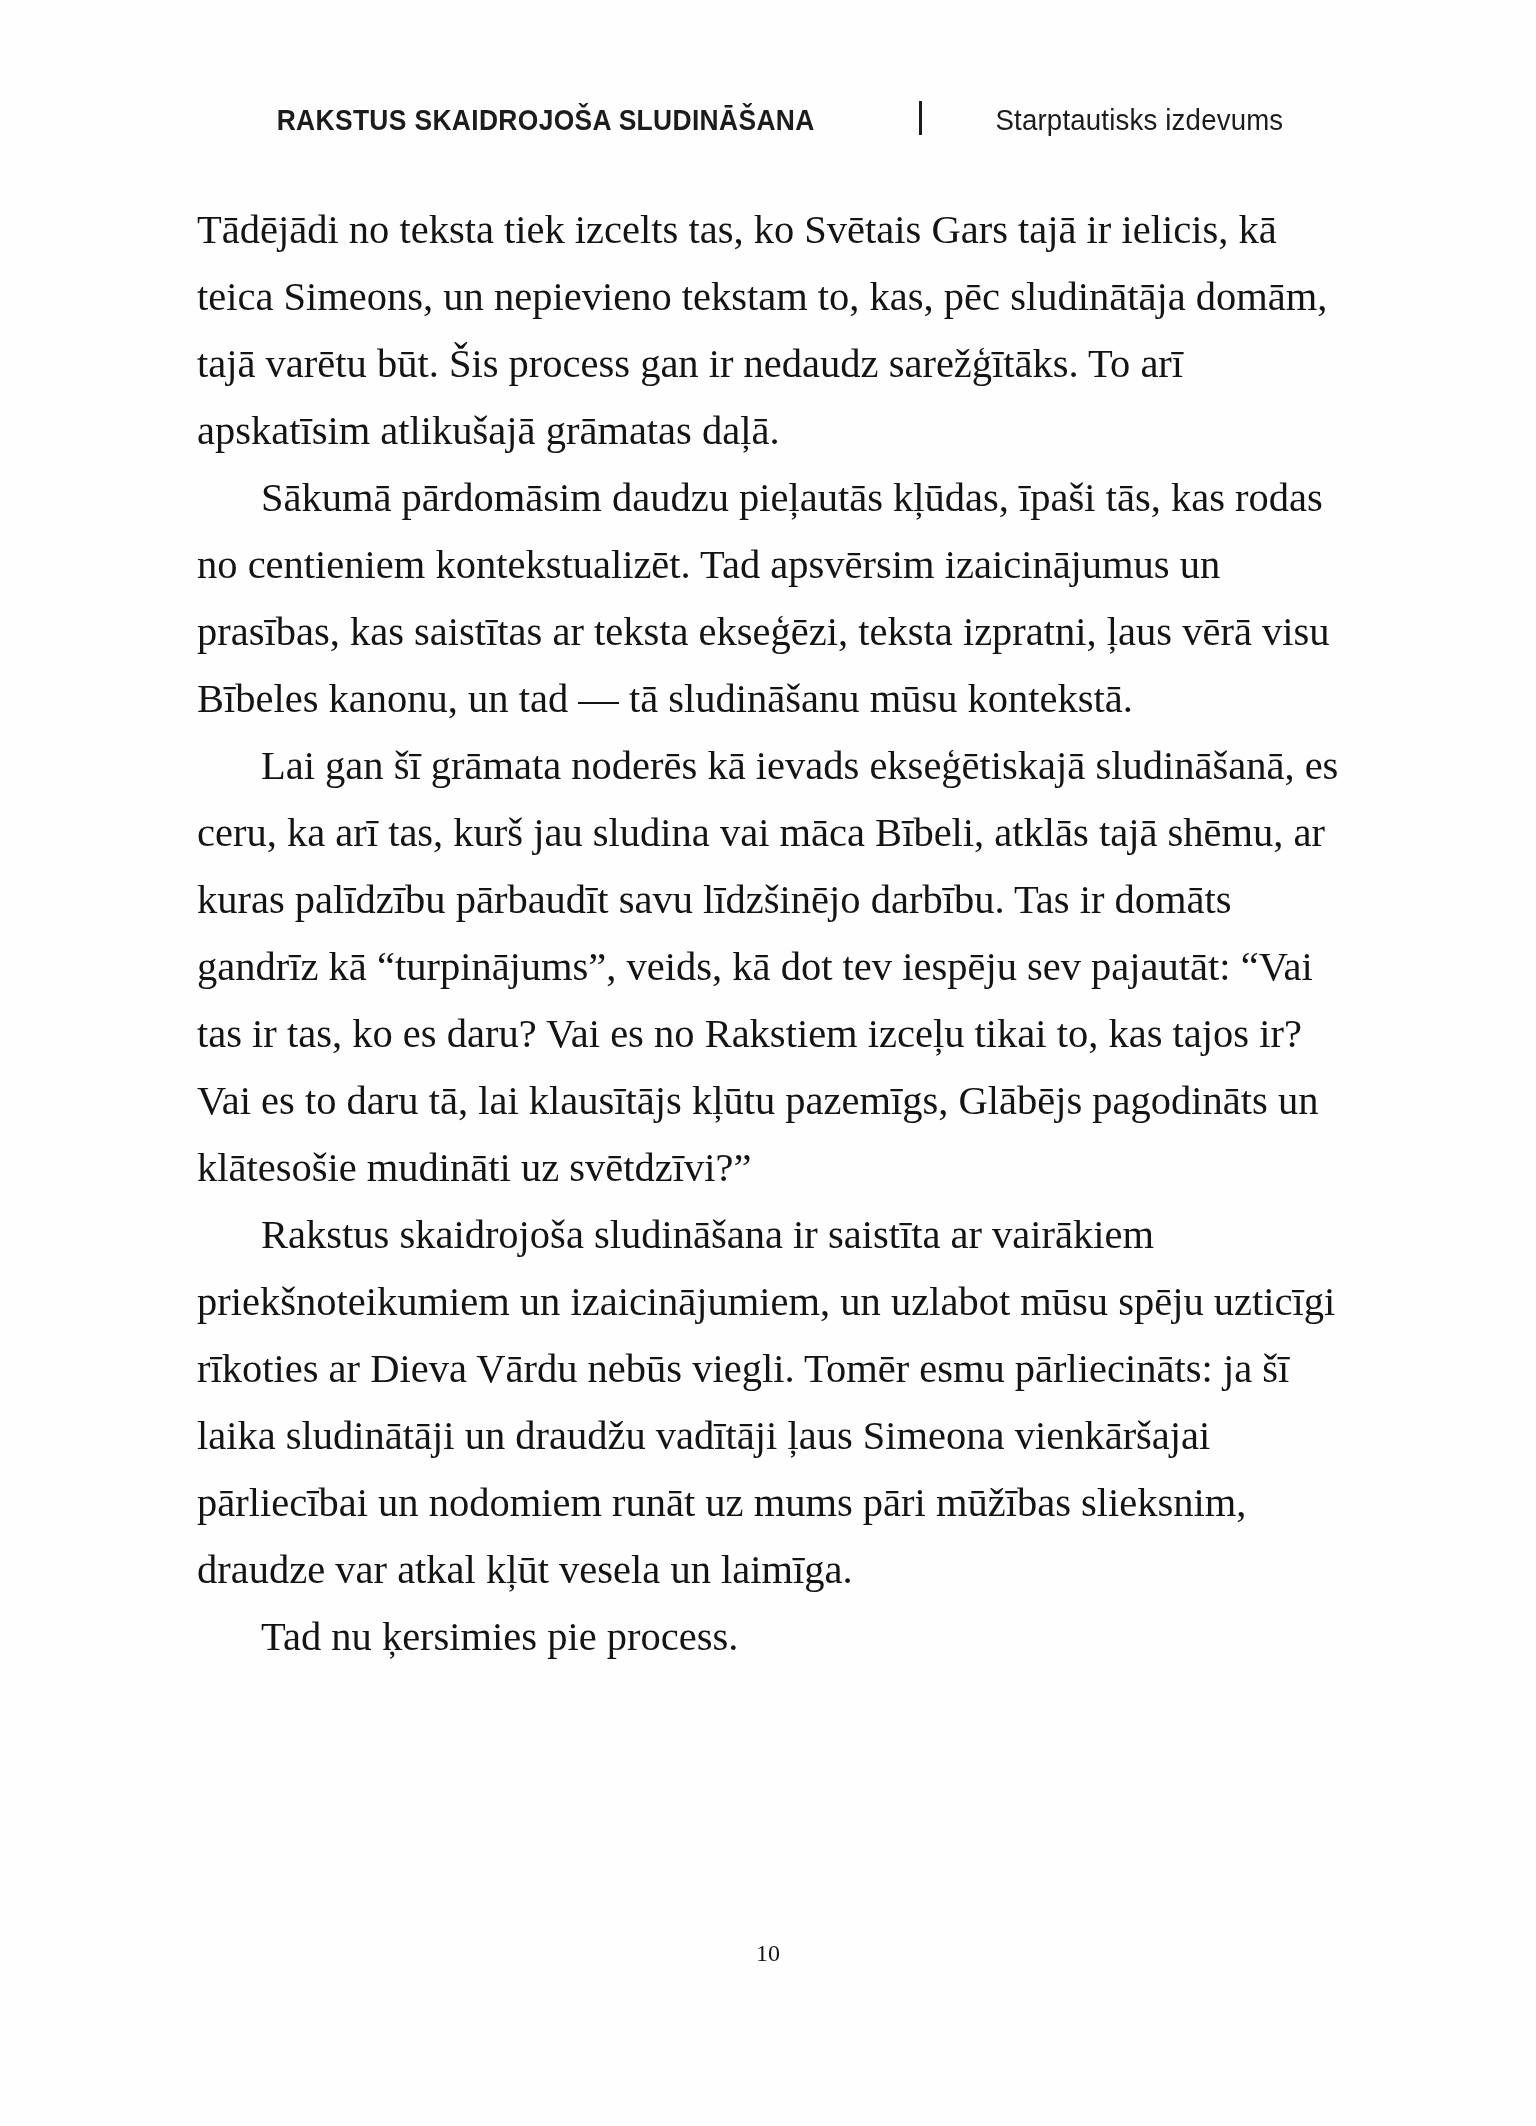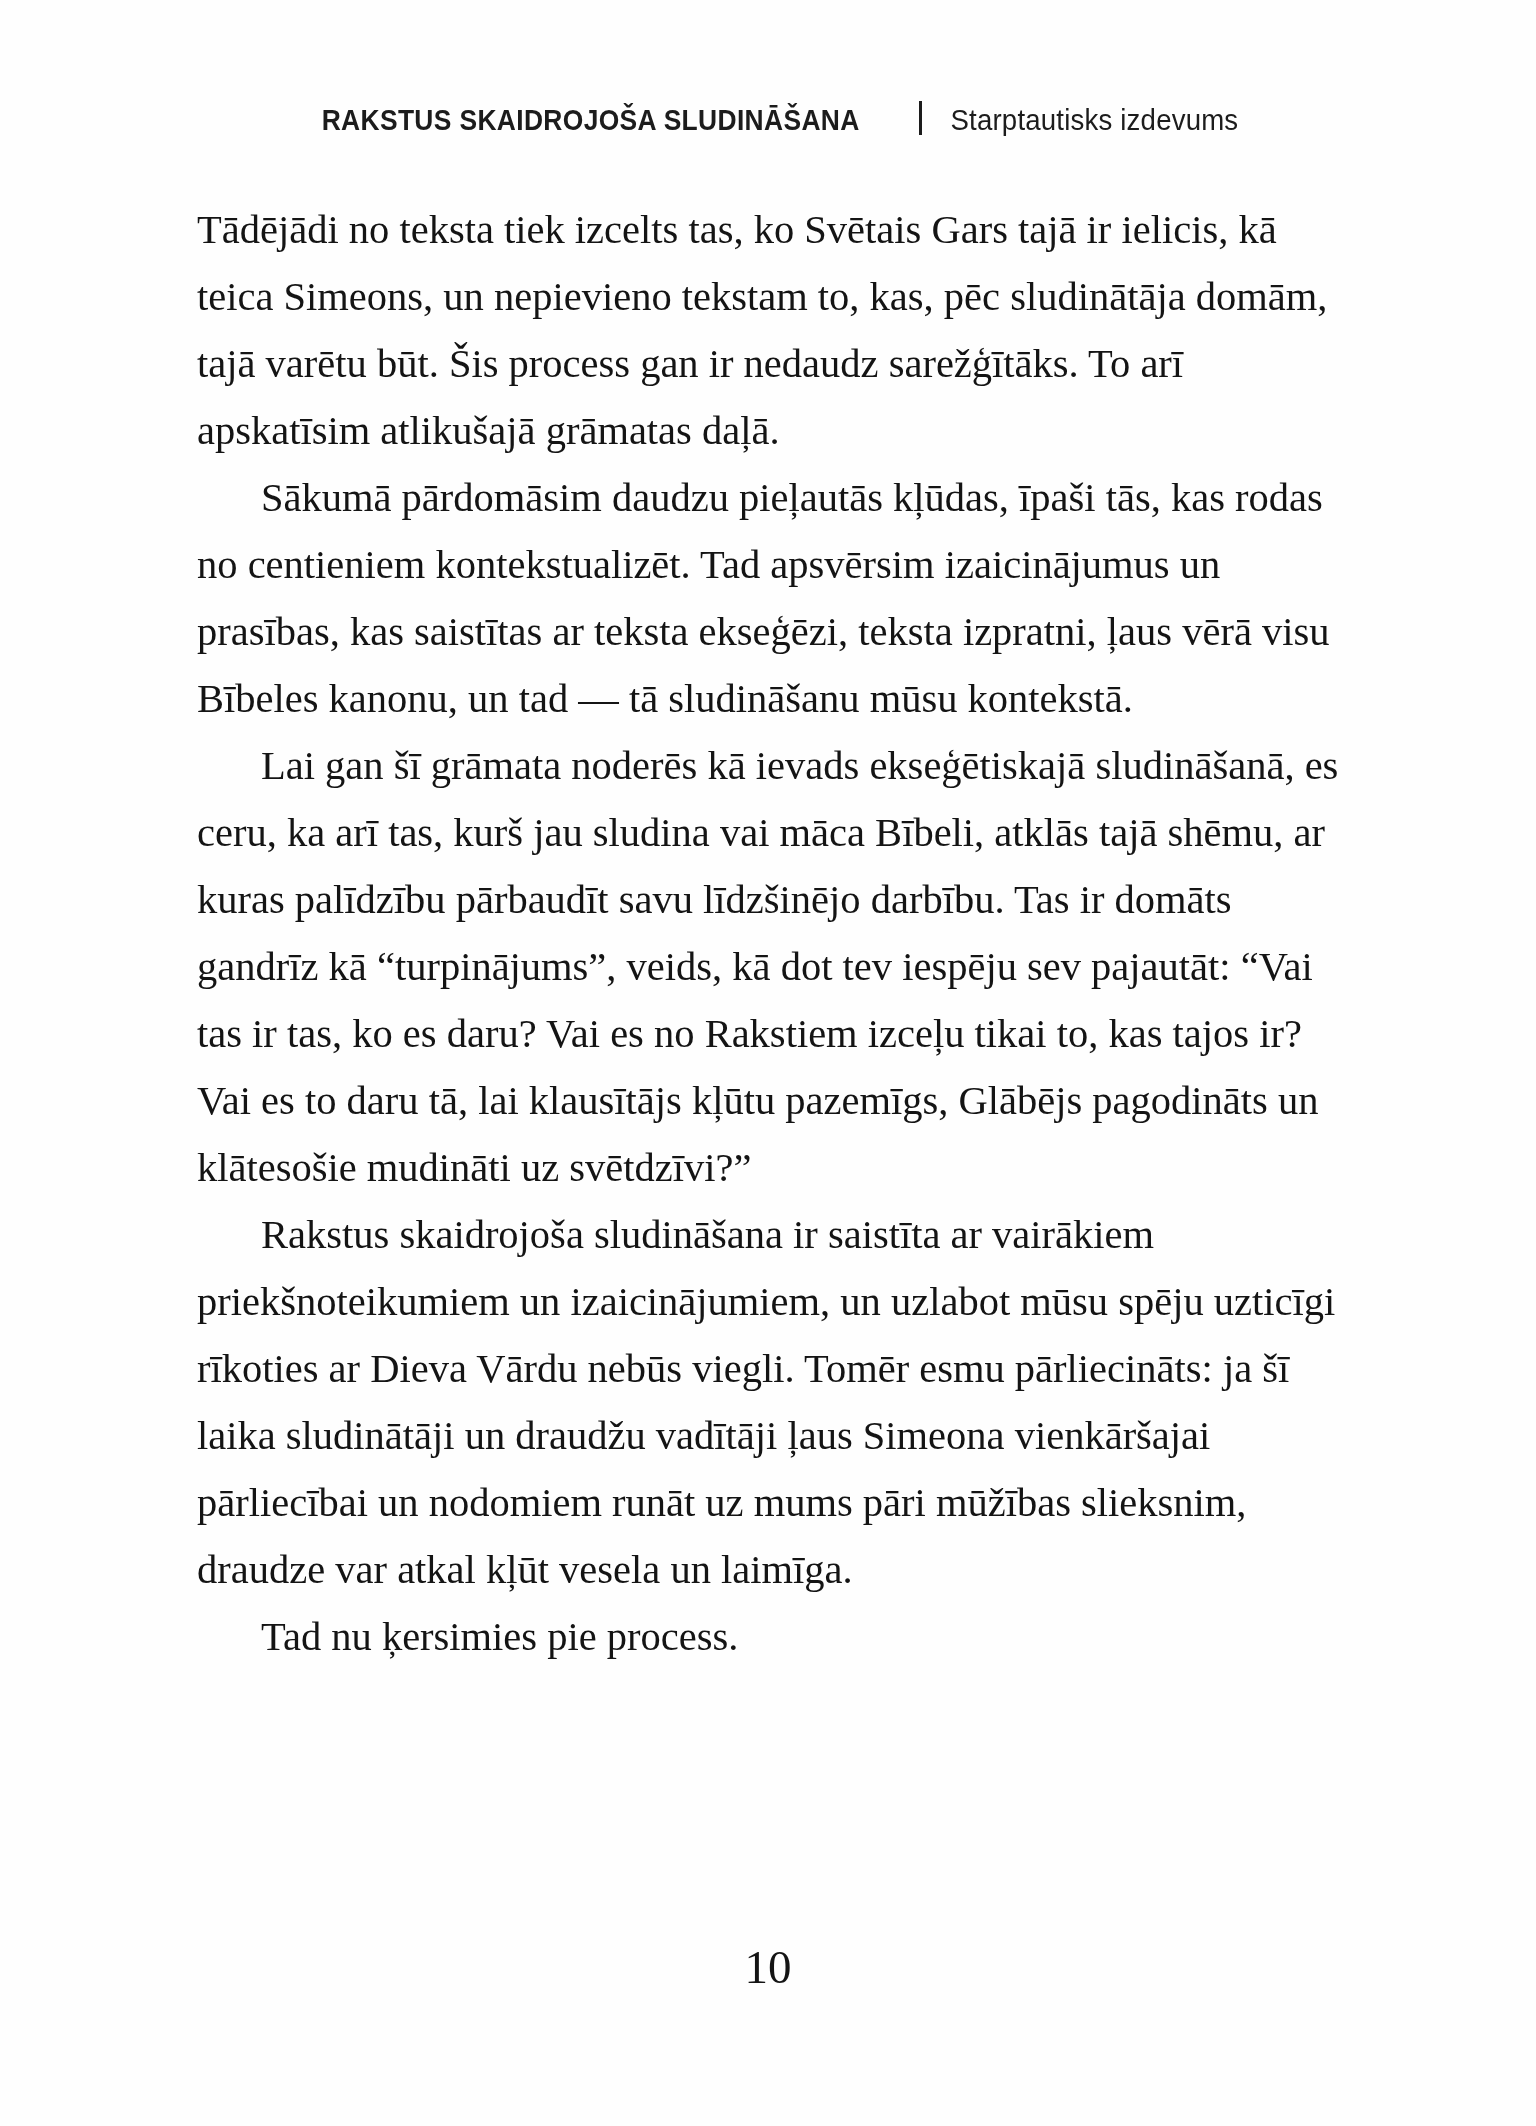--- a/index.html
+++ b/index.html
@@ -26,20 +26,21 @@
   
   .running-head {
     position: absolute;
     left: 0;
     right: 0;
     top: 96px;
     display: flex;
     justify-content: center;
     align-items: baseline;
     white-space: nowrap;
+    gap: 45px;
   }
   .rh-title {
     font-family: "Liberation Sans", "DejaVu Sans", sans-serif;
     font-weight: 700;
     font-size: 30px;
     letter-spacing: 0.4px;
     transform: scaleX(0.88);
     transform-origin: right baseline;
     color: #1c1c1c;
   }
@@ -86,21 +87,21 @@
     text-align: left;
   }
 
   
   .folio {
     position: absolute;
     left: 0;
     right: 0;
     top: 1940px;
     text-align: center;
-    font-size: 47px;
+    font-size: 24px;
     font-family: "Liberation Serif", "DejaVu Serif", serif;
     color: #141414;
   }
 </style>
 </head>
 <body>
 
 <div class="page">
 
   <div class="running-head">

